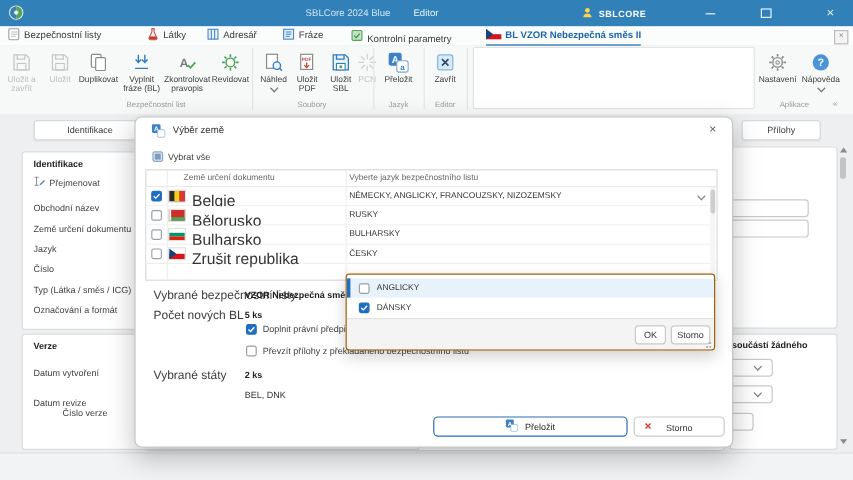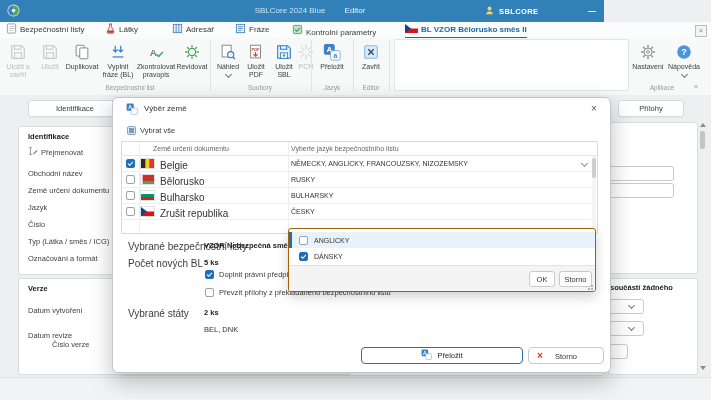--- a/index.html
+++ b/index.html
@@ -1,20 +1,20 @@
 <!DOCTYPE html>
 <html><head>
 <meta charset="utf-8">
 <style>
   html,body{margin:0;padding:0;background:#d8dadc;}
   .screen{position:relative;width:711px;height:400px;background:#edeff0;overflow:hidden;
     font-family:"Liberation Sans",sans-serif;font-size:7.5px;color:#333;-webkit-font-smoothing:antialiased;}
 
   
-  .titlebar{position:absolute;left:0;top:0;width:604px;height:22px;background:#3181b8;color:#fff;}
+  .titlebar{position:absolute;left:0;top:0;width:711px;height:22px;background:#3181b8;color:#fff;}
   .titlebar .appicon{position:absolute;left:6px;top:3px;}
   .tb-apptitle{position:absolute;left:230px;top:6px;width:120px;text-align:center;font-size:8px;color:#cfe4f2;}
   .tb-doctitle{position:absolute;left:320px;top:6px;width:70px;text-align:center;font-size:8px;color:#eaf4fa;}
   .tb-account{position:absolute;left:484px;top:3px;height:16px;display:flex;align-items:center;gap:4px;}
   .tb-account .acct{font-size:7.5px;font-weight:bold;letter-spacing:.4px;color:#fff;}
   .winbtn{position:absolute;top:0;width:28px;height:22px;display:flex;align-items:center;justify-content:center;color:#e8f2f9;}
   .wb-min{left:578px;} .wb-max{left:624px;} .wb-close{left:678px;}
   .wb-min i{display:block;width:8px;height:1px;background:#e8f2f9;}
   .wb-max i{display:block;width:7px;height:6px;border:1px solid #e8f2f9;}
   .wb-close span{font-size:11px;line-height:1;}
@@ -73,21 +73,21 @@
 
   .ctable{position:absolute;left:8px;top:43px;width:477px;height:93px;border:1px solid #d9dadb;box-sizing:border-box;overflow:hidden;background:#fff;}
   .thead{position:relative;height:13px;border-bottom:1px solid #e6e7e8;font-size:7px;color:#666;}
   .thead span{position:absolute;top:3px;}
   .colline{position:absolute;top:0;width:1px;height:100%;background:#efefef;z-index:1;}
   .trow{position:relative;height:15px;border-bottom:1px solid #efefef;background:#fff;}
   .trow.sel{background:#e9f3fc;}
   .trow .cb{position:absolute;left:4px;top:3px;}
   .trow .flag{position:absolute;left:19px;top:3px;line-height:0;}
   .trow .flag svg{outline:1px solid rgba(0,0,0,.12);}
-  .trow .cname{position:absolute;left:38px;top:4px;font-size:10px;color:#333;white-space:nowrap;}
+  .trow .cname{position:absolute;left:38px;top:4px;font-size:13px;color:#333;white-space:nowrap;}
   .trow .lang{position:absolute;left:169px;top:4px;font-size:7px;color:#333;white-space:nowrap;}
   .trow .ddchev{position:absolute;right:10px;top:5px;}
   .ddchev{width:4px;height:4px;border-right:1px solid #8a8a8a;border-bottom:1px solid #8a8a8a;transform:rotate(45deg);display:inline-block;}
   .ddchev.open{border-color:#4a86c0;}
   .tscroll{position:absolute;right:1px;top:14px;width:4px;height:77px;background:#f5f5f6;}
   .tscroll i{position:absolute;left:0;top:2px;width:4px;height:20px;background:#cdcecf;border-radius:2px;display:block;}
 
   .sumlbl{position:absolute;left:15px;font-size:10px;color:#3c3c3c;white-space:nowrap;}
   .sumval{position:absolute;left:91px;font-size:7.5px;font-weight:bold;color:#222;white-space:nowrap;}
   .sumval.plain{font-weight:normal;color:#333;}
@@ -146,21 +146,21 @@
   </div>
 
   <div class="tabstrip">
     <span class="mtab" style="left:6px;">
       <span><svg width="11" height="11" viewBox="0 0 12 12">
             <rect x="1.5" y="1" width="9" height="10" rx="1" fill="#fff" stroke="#9a9a9a"></rect>
             <path d="M3.5 4h6M3.5 6h6M3.5 8h4" stroke="#b5b5b5" stroke-width=".8"></path>
           </svg></span>
       <span>Bezpečnostní listy</span>
     </span>
-    <span class="mtab" style="left:105px;text-align:right;">
+    <span class="mtab" style="left:122px;text-align:right;">
       <span><svg width="11" height="11" viewBox="0 0 12 12">
             <path d="M4.6 1h2.8M5 1v2.9L2.4 9.4c-.4.9.3 1.7 1.2 1.7h4.8c.9 0 1.6-.8 1.2-1.7L7 3.9V1" fill="#fdecea" stroke="#c0392b" stroke-width=".9"></path>
             <path d="M3.1 8.2h5.8l.5 1.2c.3.7-.2 1.2-.8 1.2H3.4c-.6 0-1.1-.5-.8-1.2z" fill="#c0392b"></path>
           </svg></span>
       <span>Látky</span>
     </span>
     <span class="mtab" style="left:172px;">
       <span><svg width="11" height="11" viewBox="0 0 12 12">
             <rect x="1.5" y="1.5" width="9" height="9" fill="#eaf3fc" stroke="#4a86c0"></rect>
             <path d="M4.5 1.5v9M7.5 1.5v9" stroke="#4a86c0" stroke-width="1"></path>
@@ -180,21 +180,21 @@
             <path d="M3.5 6.2l1.8 1.8 3.2-3.6" stroke="#3e8a46" stroke-width="1.1" fill="none"></path>
           </svg></span>
       <span>Kontrolní parametry</span>
     </span>
     <span class="mtab active" style="left:405px;">
       <span><svg width="13" height="9" viewBox="0 0 13 9">
             <rect width="13" height="9" fill="#fff"></rect>
             <rect y="4.5" width="13" height="4.5" fill="#d7141a"></rect>
             <path d="M0 0 L6 4.5 L0 9 Z" fill="#11457e"></path>
           </svg></span>
-      <span>BL VZOR Bělorusko směs II</span>
+      <span>BL VZOR Nebezpečná směs II</span>
     </span>
     <span class="tab-x">×</span>
   </div>
 
   <div class="ribbon">
 
     <div class="rbtn disabled" style="left:0;width:36px;">
       <div class="ric">
           <svg width="18" height="18" viewBox="0 0 20 20">
             <path d="M3 3h11l3 3v11H3z" fill="none" stroke="#c6c6c6" stroke-width="1.2"></path>

